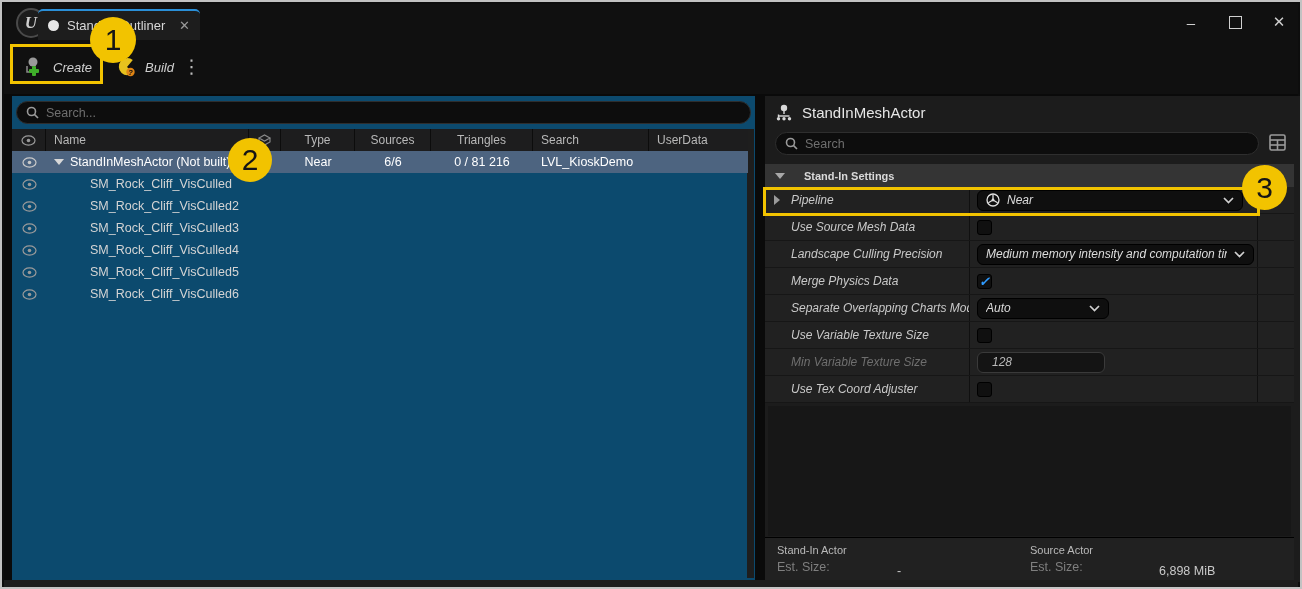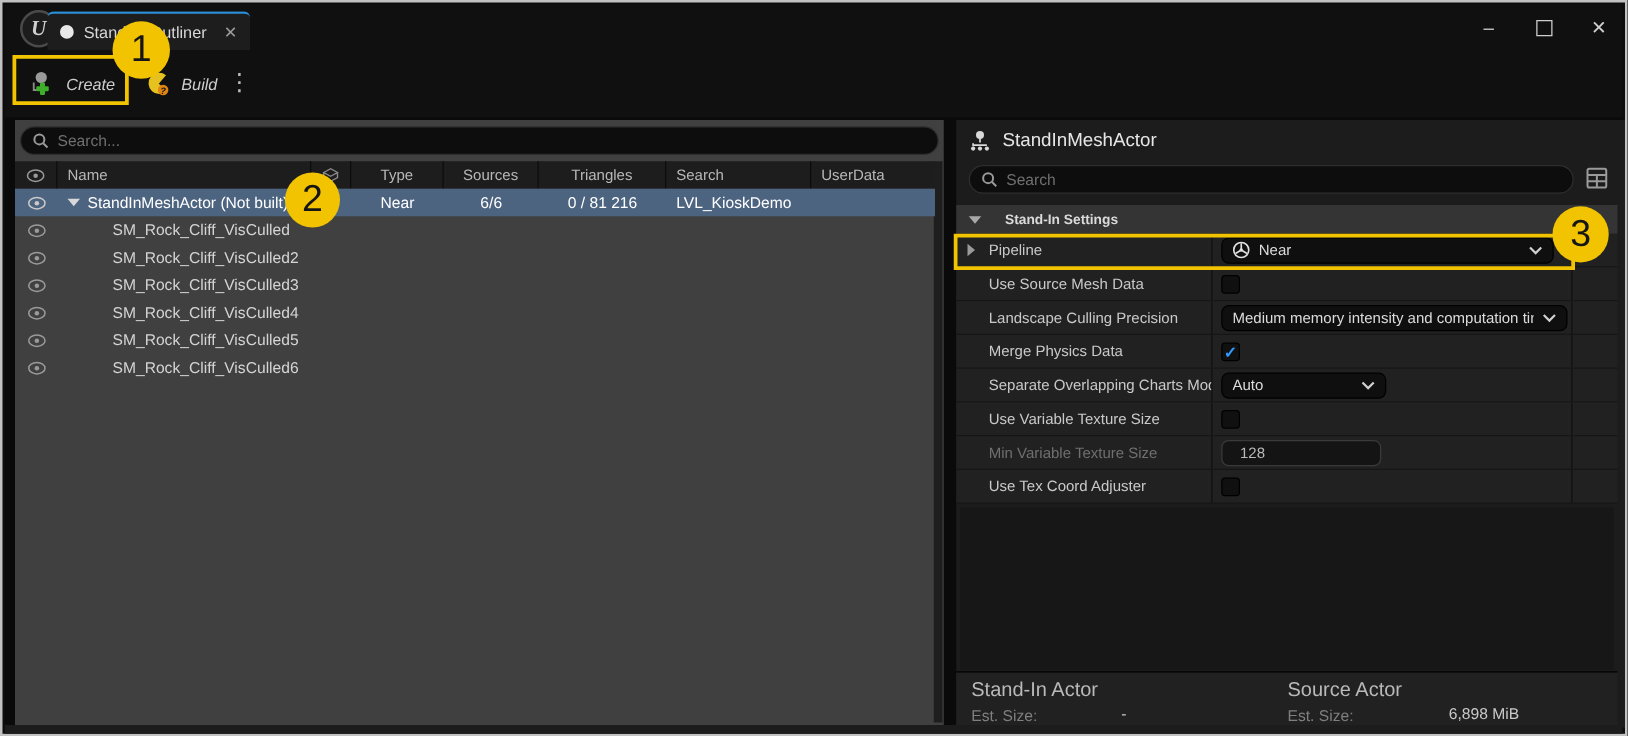--- a/index.html
+++ b/index.html
@@ -28,21 +28,21 @@
   .toolbar { position:absolute; left:2px; top:38px; right:2px; height:54px; background:#101010; }
   .tool-btn { position:absolute; display:flex; align-items:center; gap:7px; color:#cfcfcf; font-size:13px; height:28px;font-style:italic; }
   .tool-btn svg { display:block; }
   .kebab { position:absolute; left:178px; top:50%; transform:translateY(-50%); color:#bdbdbd; font-size:16px; letter-spacing:0; line-height:6px; text-align:center; }
 
   
   .main-bg { position:absolute; left:2px; top:92px; right:2px; bottom:2px; background:#0a0a0a; }
   .bottom-strip { position:absolute; left:2px; right:2px; top:578px; height:9px; background:#1c1c1c; }
 
   
-  .left-panel { position:absolute; left:10px; top:94px; width:743px; height:484px; background:#404040; }
+  .left-panel { position:absolute; left:10px; top:94px; width:743px; height:484px; background:#0c4a6e; }
   .searchbox { position:absolute; height:23px; background:#0d0d0d; border:1px solid #2e2e2e; border-radius:12px;
                display:flex; align-items:center; padding:0 9px; gap:7px; }
   .searchbox .ph { color:#6f6f6f; font-size:12.5px; }
   .lp-search { left:4px; top:5px; width:735px; }
   .lp-scroll { position:absolute; right:1px; top:33px; bottom:2px; width:7px; background:#1e1e1e; }
 
   .grid-row { display:grid; grid-template-columns:34px 203px 32px 74px 76px 102px 116px 1fr; align-items:center; }
   .lp-header { position:absolute; left:0; top:33px; width:736px; height:22px; background:#1d1d1e; color:#b8b8b8; font-size:12px; }
   .lp-header > div { height:100%; display:flex; align-items:center; border-right:1px solid #0c0c0c; padding:0 8px; }
   .lp-header > div:last-child { border-right:none; }
@@ -58,41 +58,41 @@
   
   .right-panel { position:absolute; left:763px; top:94px; width:549px; height:486px; background:#1c1c1c; }
   .rp-title { position:absolute; left:10px; top:8px; display:flex; align-items:center; gap:9px; color:#e6e6e6; font-size:15px; }
   .rp-search { left:10px; top:36px; width:484px; }
   .rp-grid-icon { position:absolute; left:504px; top:38px; }
   .rp-cat { position:absolute; left:0; top:68px; width:529px; height:23px; background:#343434; display:flex; align-items:center; gap:19px; padding:0 10px; }
   .rp-cat .lbl { color:#dadada; font-size:11px; font-weight:bold; }
   .cat-caret { width:0; height:0; border-left:5px solid transparent; border-right:5px solid transparent; border-top:6px solid #a8a8a8; }
 
   .props { position:absolute; left:0; top:91px; width:529px; }
-  .prop-row { display:grid; grid-template-columns:205px 287px 37px; height:27px; background:#212121; border-bottom:1px solid #161616; }
+  .prop-row { display:grid; grid-template-columns:205px 287px 37px; height:27px; background:#212121; border-bottom:1px solid #161616;font-style:italic; }
   .prop-label { display:flex; align-items:center; padding-left:26px; color:#c9c9c9; font-size:12px; border-right:1px solid #101010; position:relative; overflow:hidden; white-space:nowrap; }
   .prop-label.dim { color:#6f6f6f; }
   .prop-label .row-caret { position:absolute; left:9px; width:0; height:0; border-top:5px solid transparent; border-bottom:5px solid transparent; border-left:6px solid #9a9a9a; }
   .prop-value { display:flex; align-items:center; padding-left:7px; }
   .prop-reset { border-left:1px solid #101010; }
 
   .dropdown { height:21px; background:#0f0f0f; border:1px solid #000; border-radius:6px; color:#dcdcdc;
               font-size:12px; display:flex; align-items:center; padding:0 8px; gap:7px; overflow:hidden; white-space:nowrap; }
   .dropdown .dd-text { overflow:hidden; flex:1; }
   .chev { flex:0 0 auto; margin-left:auto; }
   .checkbox { width:15px; height:15px; background:#101010; border:1px solid #000; border-radius:3px;
               display:flex; align-items:center; justify-content:center; color:transparent; font-size:13px; font-weight:bold; }
   .checkbox.checked { color:#2f9bff; }
   .textinput { width:128px; height:21px; background:#141414; border:1px solid #3a3a3a; border-radius:6px;
                color:#b9b9b9; font-size:12px; display:flex; align-items:center; padding:0 14px; }
 
   .rp-empty { position:absolute; left:3px; top:310px; width:523px; height:130px; background:#171717; }
   .rp-footer { position:absolute; left:0; top:441px; width:529px; height:45px; background:#212121; border-top:1px solid #000; }
   .fcol { position:absolute; top:6px; }
-  .fcol .t1 { color:#b9b9b9; font-size:16px; margin-bottom:4px; }
+  .fcol .t1 { color:#b9b9b9; font-size:11px; margin-bottom:4px; }
   .fcol .t2 { color:#7f7f7f; font-size:12.5px; }
   .fval { position:absolute; color:#c9c9c9; font-size:12.5px; }
 
   
   .hl-rect { position:absolute; border:3px solid #f2c300; z-index:40; }
   .badge { position:absolute; background:#f2c300; color:#151515; border-radius:50%; z-index:50;
            display:flex; align-items:center; justify-content:center; font-size:30px; }
   svg { overflow:visible; }
 </style>
 </head>

